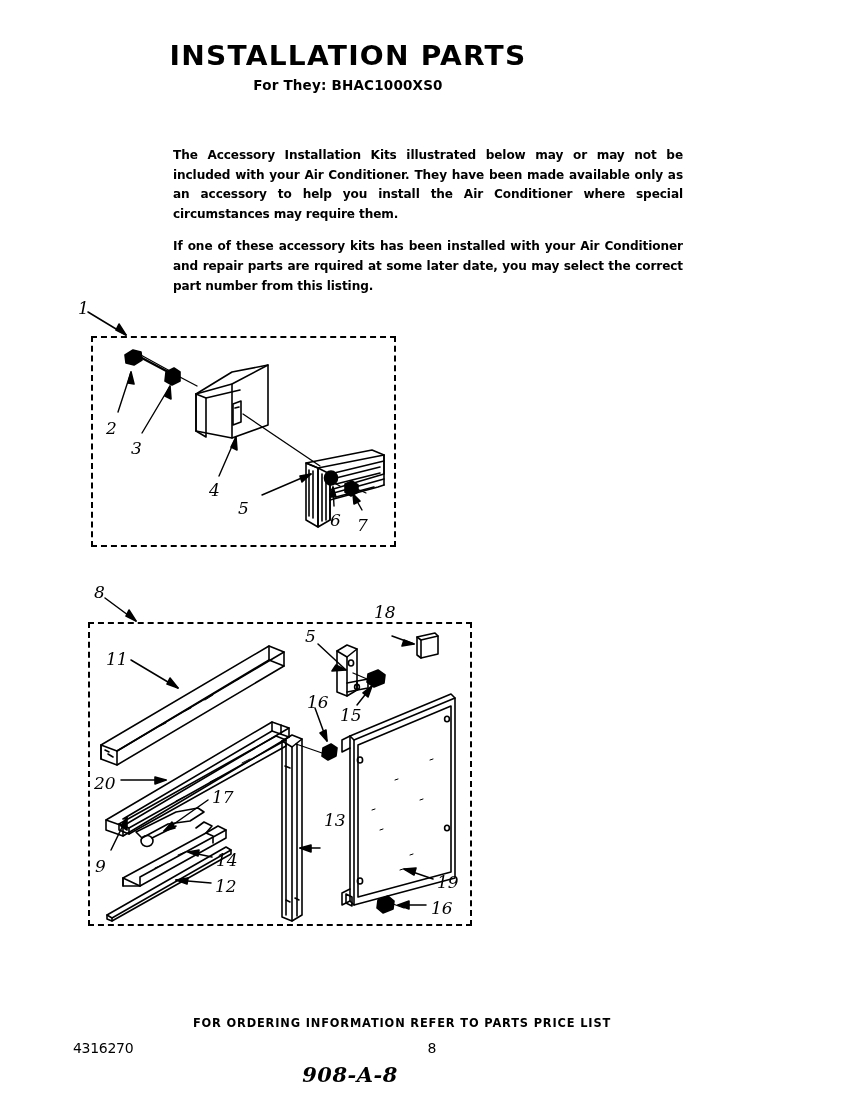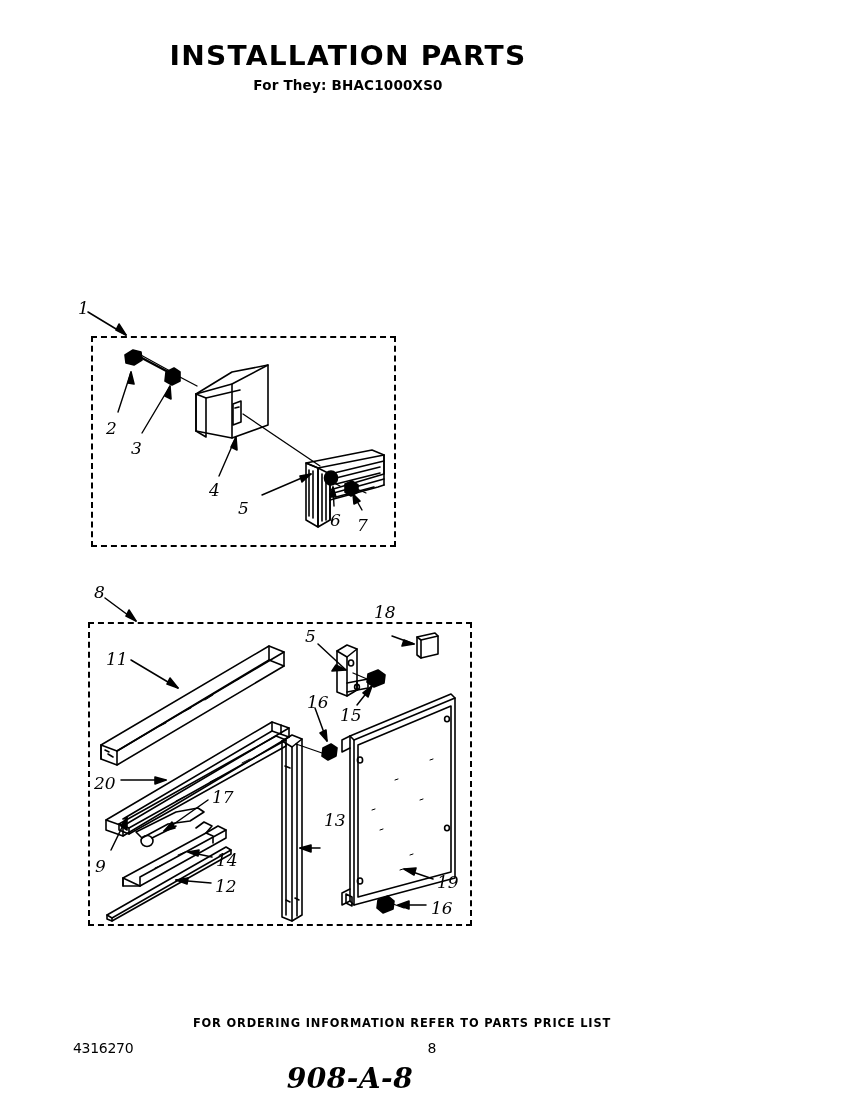--- a/index.html
+++ b/index.html
@@ -130,35 +130,37 @@
     font-family: "DejaVu Sans", sans-serif;
     font-size: 14px;
   }
   #footer-handwritten {
     position: absolute;
     top: 1062px;
     left: 0;
     width: 700px;
     text-align: center;
     font-family: "DejaVu Serif", serif;
-    font-size: 28px;
+    font-size: 21px;
     font-style: italic;
     font-weight: bold;
     letter-spacing: 0.5px;
   }
 </style>
 </head>
 <body>
 
 <div id="doc-header">
   <div id="page-title">INSTALLATION PARTS</div>
   <div id="model-line">For They: BHAC1000XS0</div>
 </div>
 
 <div id="intro-block">
+  <p class="intro-para">The Accessory Installation Kits illustrated below may or may not be included with your Air Conditioner. They have been made available only as an accessory to help you install the Air Conditioner where special circumstances may require them.</p>
+  <p class="intro-para">If one of these accessory kits has been installed with your Air Conditioner and repair parts are rquired at some later date, you may select the correct part number from this listing.</p>
 </div>
 
 <div class="fig-box" id="figure-box-1"></div>
 <div class="fig-box" id="figure-box-2"></div>
 
 <svg class="art-layer" id="parts-artwork" viewBox="0 0 864 1099" xmlns="http://www.w3.org/2000/svg">
   <g fill="none" stroke="#000" stroke-width="1.6" stroke-linejoin="round" stroke-linecap="round">
 
     <path d="M88,312 L126,335" stroke-width="1.5"></path>
     <path d="M126,335 L116,330 L119,324 Z" fill="#000" stroke="#000"></path>

